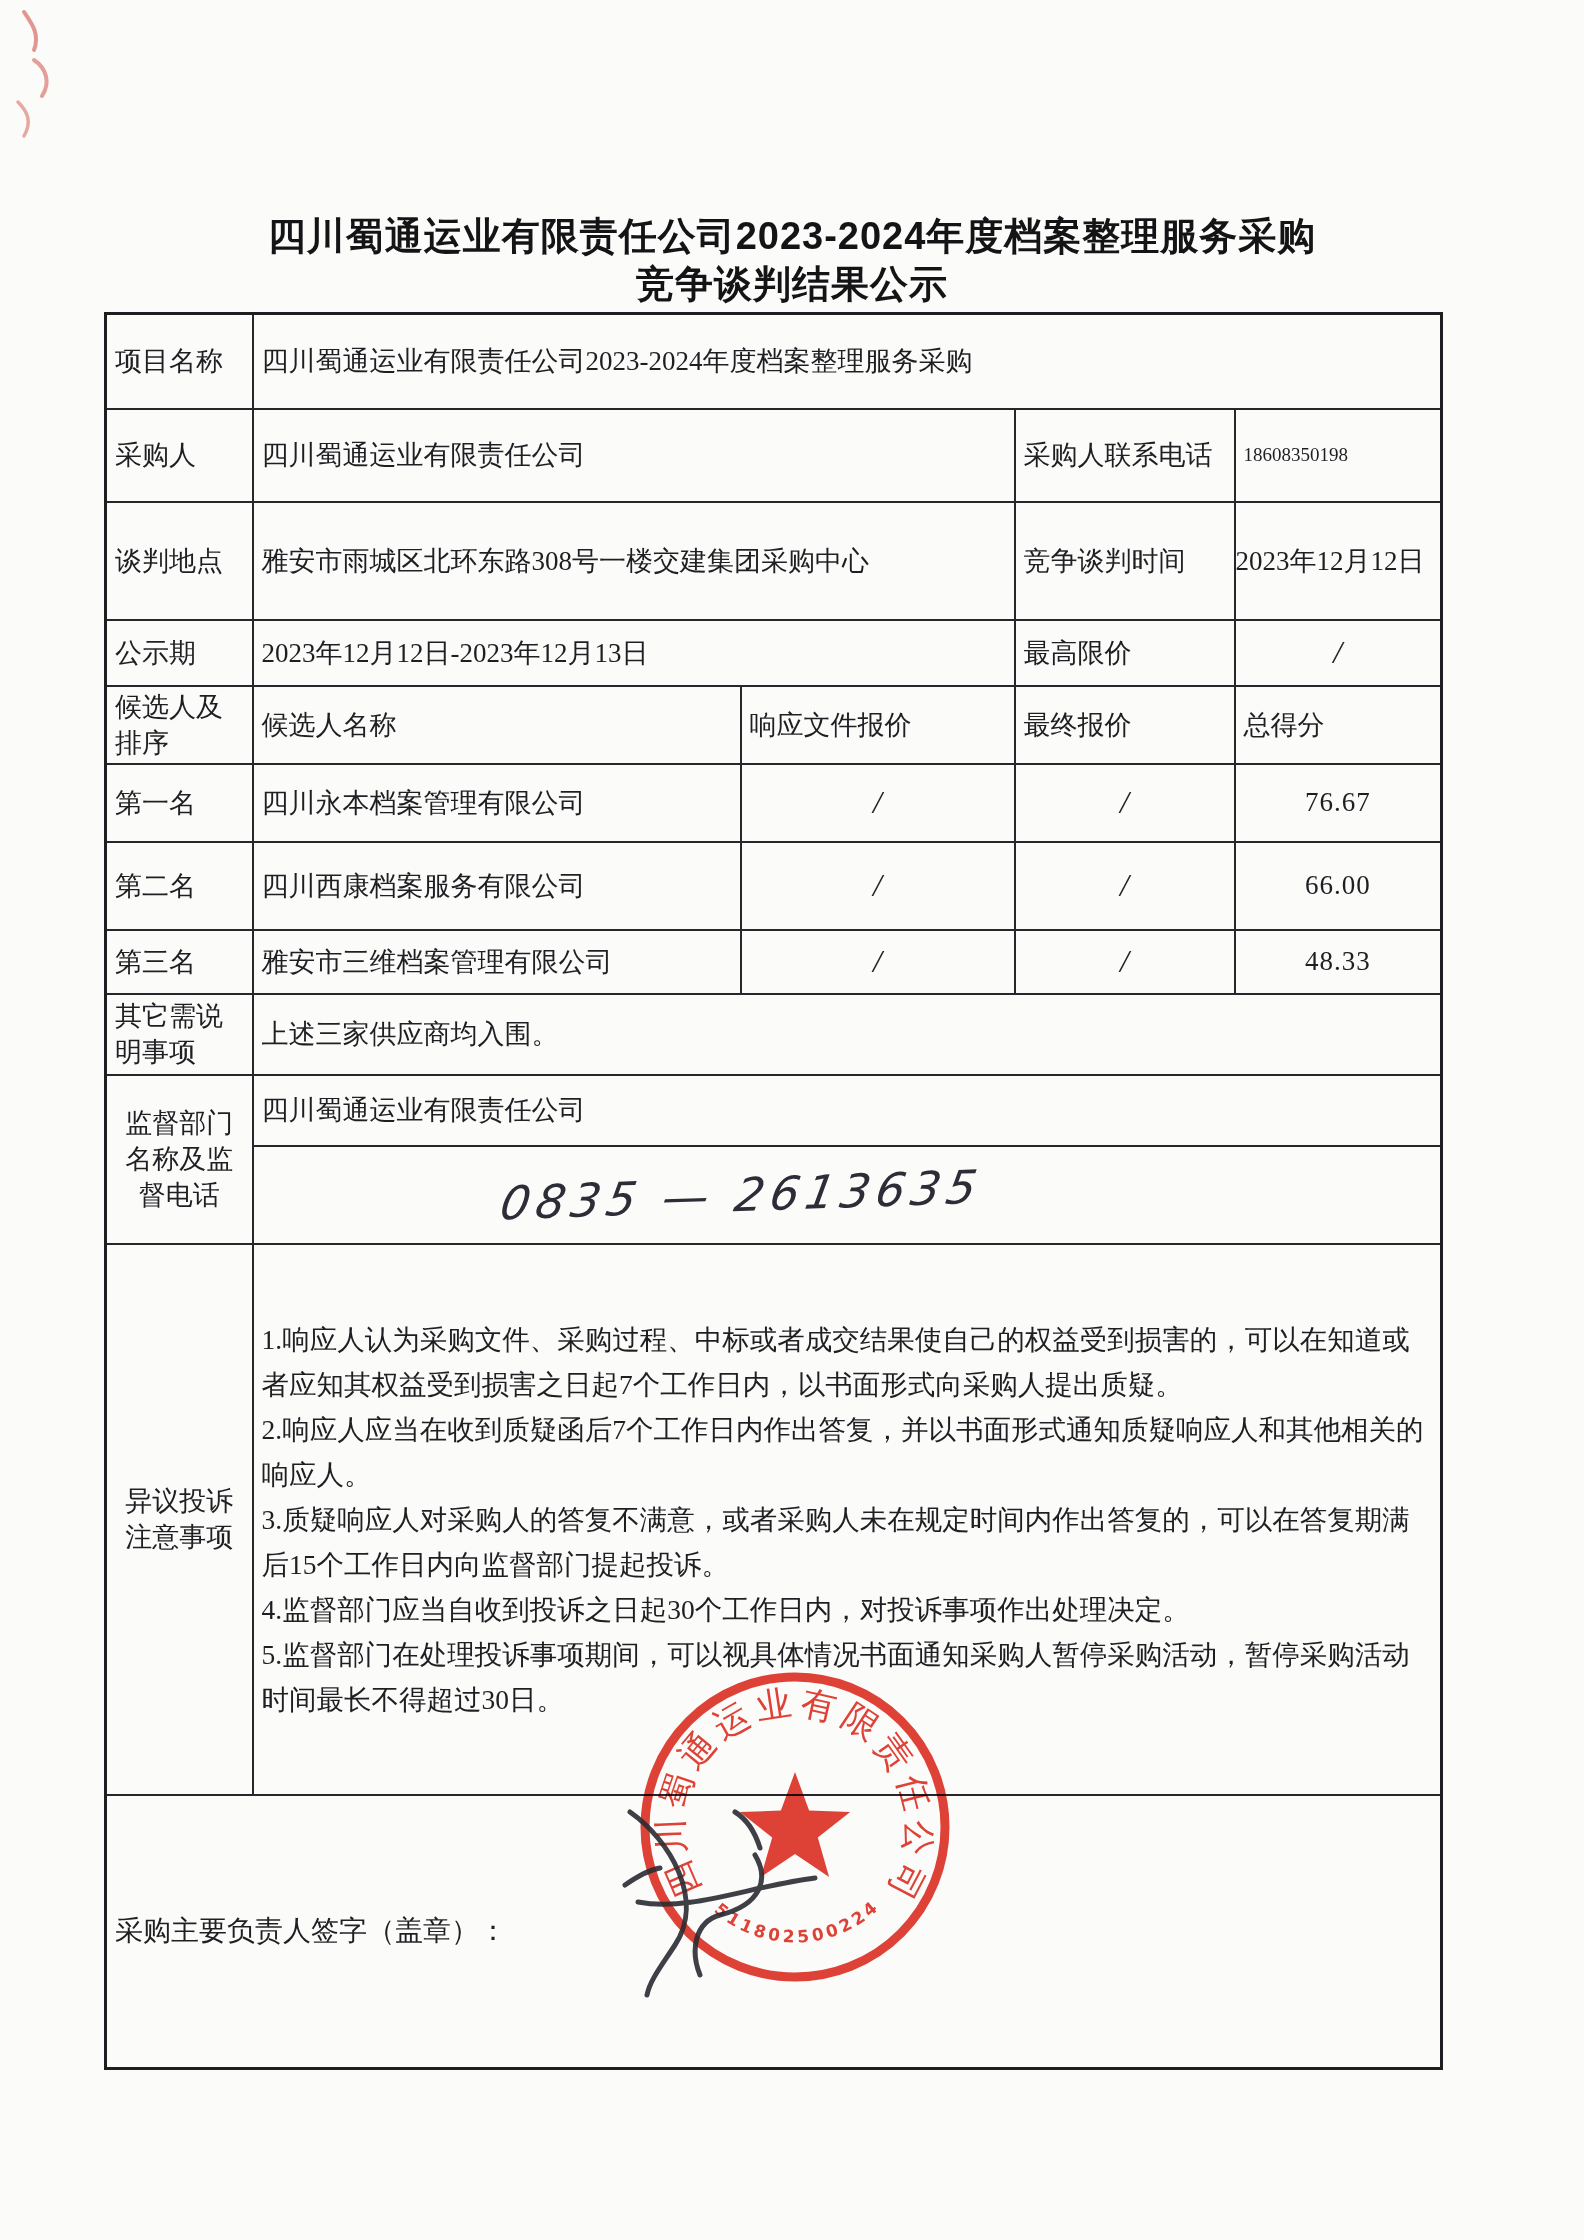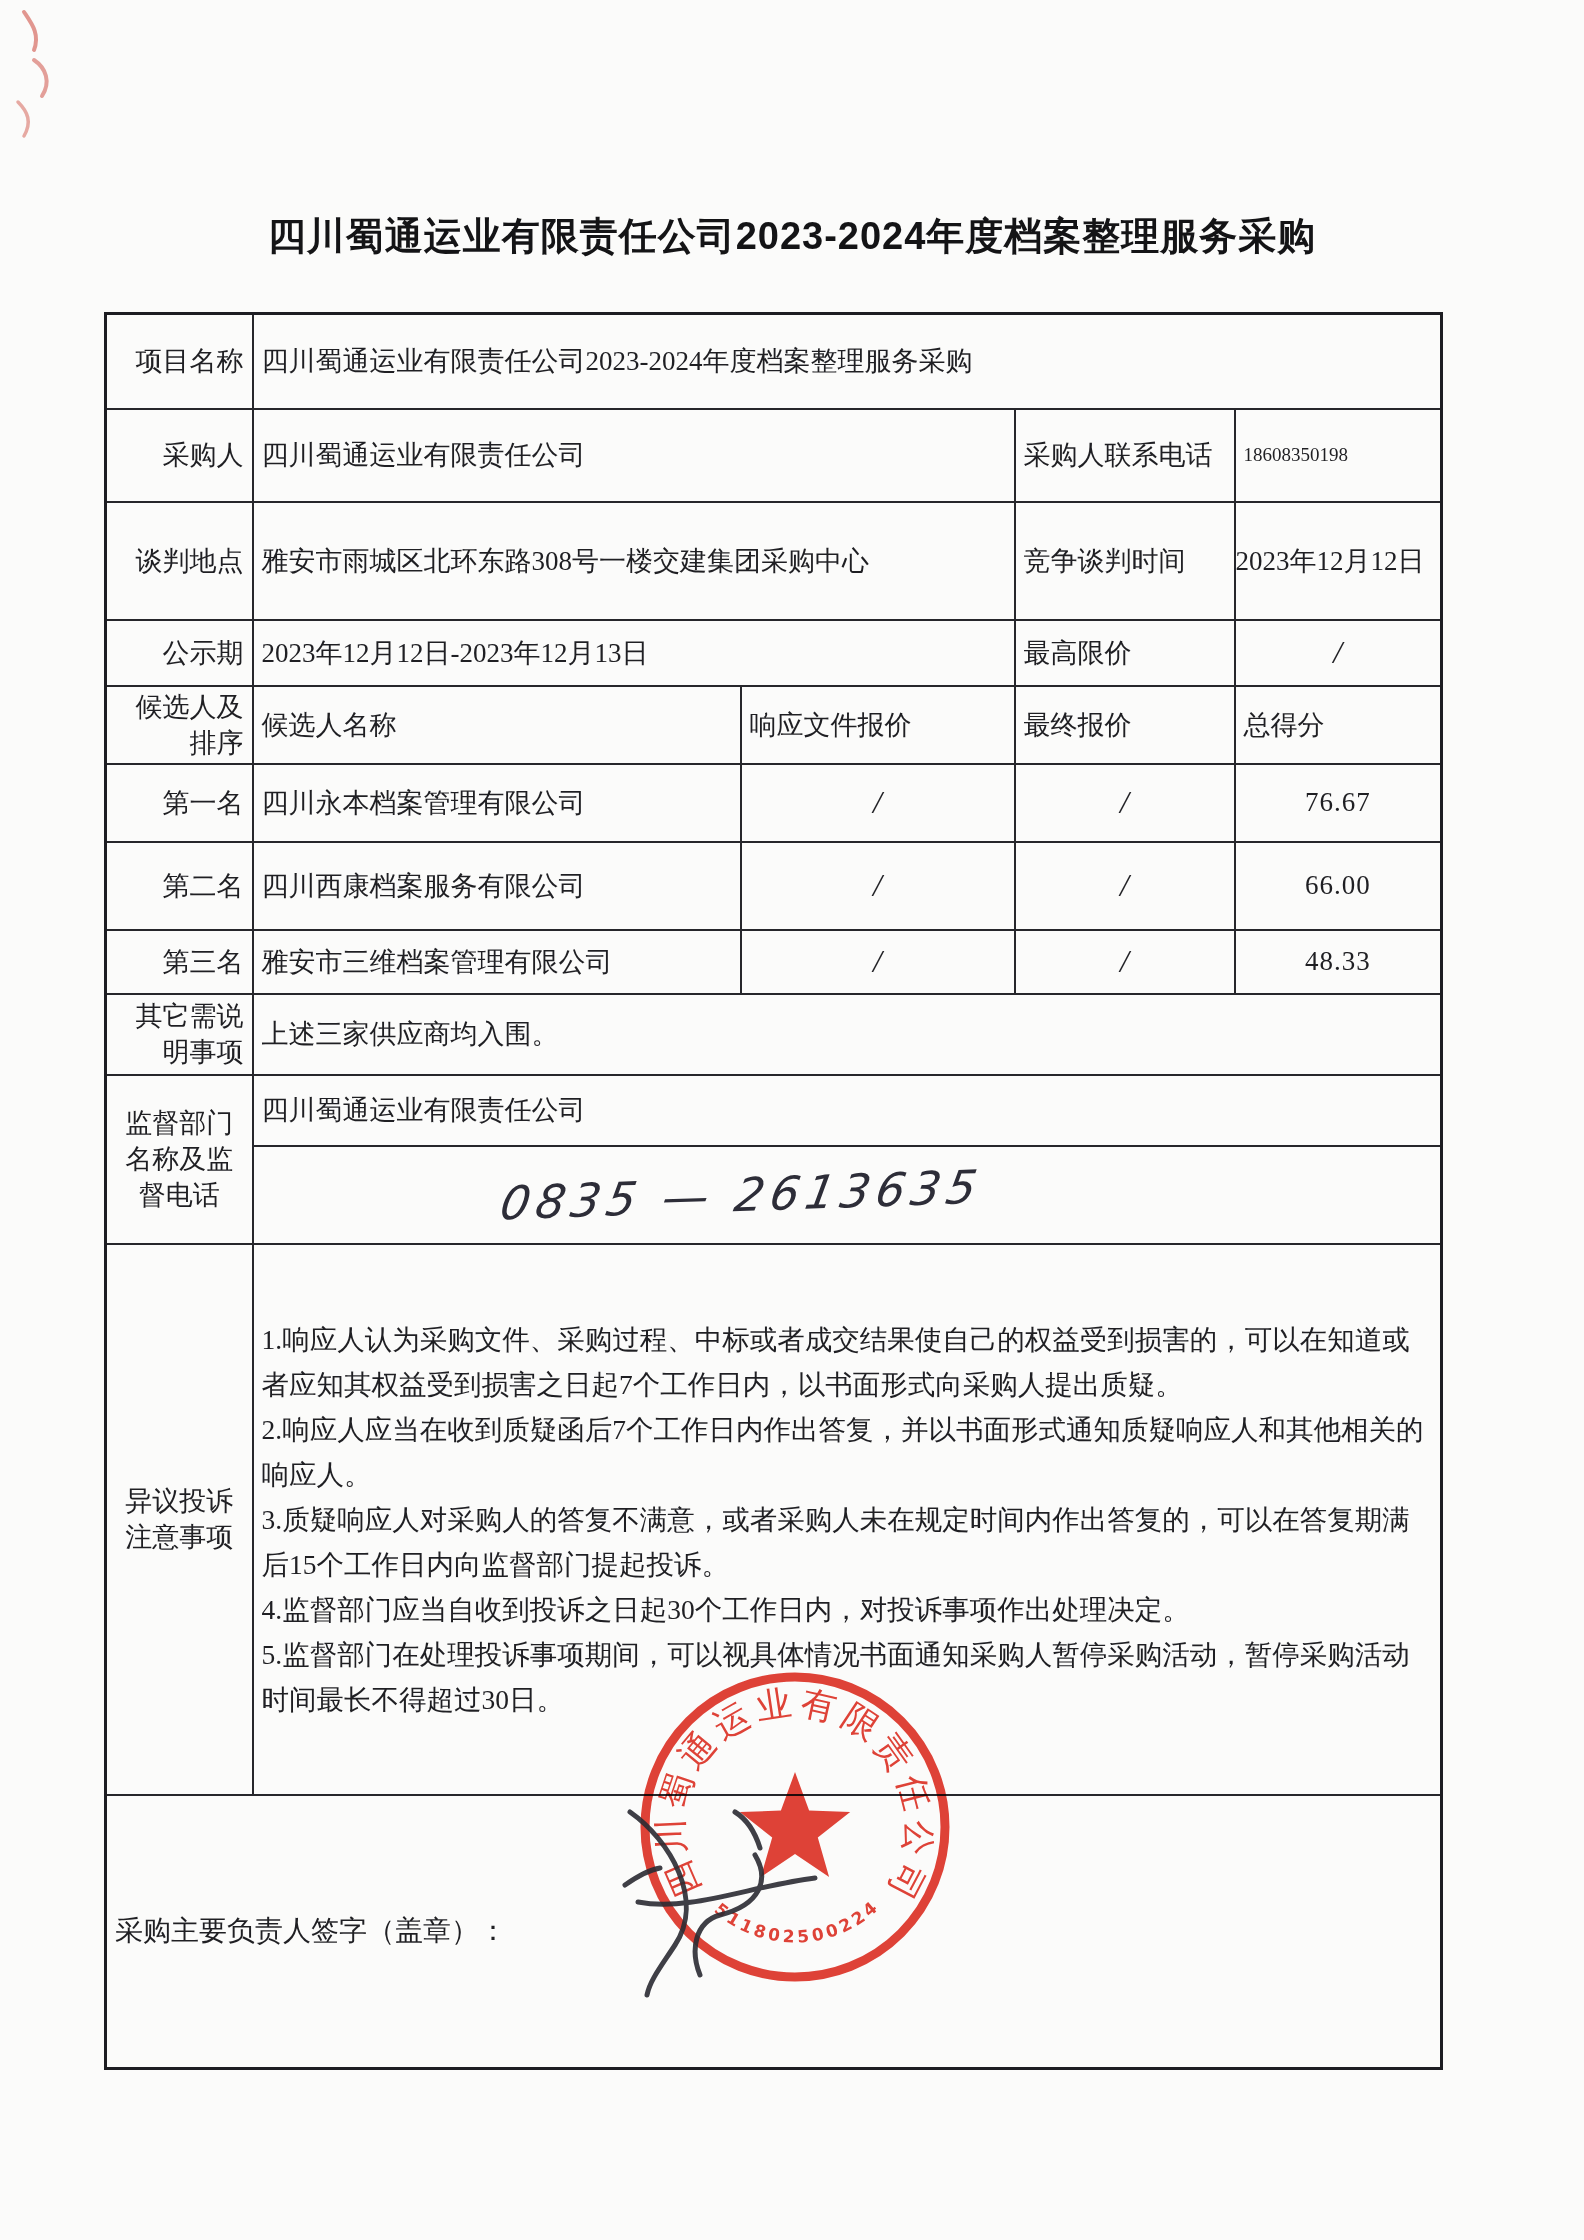--- a/index.html
+++ b/index.html
@@ -29,21 +29,21 @@
     border-collapse:collapse;table-layout:fixed;
     border:3px solid #1d1d22;
     font-size:27px;
   }
   table.doc td{
     border:2px solid #26262b;
     padding:2px 8px;
     vertical-align:middle;
     overflow:visible;
   }
-  td.lbl{text-align:right;padding-left:9px;}
+  td.lbl{text-align:left;padding-left:9px;}
   td.pre{white-space:pre-line;}
   td.c{padding-left:2px;padding-right:2px;}
   td.v{text-align:left;padding-left:11px;}
   td.slash{text-align:center;font-size:32px;font-style:italic;}
   td.score{text-align:center;font-size:27px;letter-spacing:1px;}
   td.center-lbl{text-align:center;}
   .bottom-heavy td{border-bottom-width:4px;}
 
   
   .objection p{margin:0;padding:0;line-height:45px;font-size:27.5px;text-align:left;}
@@ -74,20 +74,21 @@
 <div class="page">
 
   <svg class="corner-marks" width="70" height="140" viewBox="0 0 70 140">
     <path d="M20 8 C28 20, 36 30, 30 46" stroke="#cc4437" stroke-width="4" fill="none" stroke-linecap="round" opacity="0.55"></path>
     <path d="M30 56 C42 64, 47 78, 38 92" stroke="#cc4437" stroke-width="4" fill="none" stroke-linecap="round" opacity="0.5"></path>
     <path d="M14 98 C24 108, 28 118, 20 132" stroke="#cc4437" stroke-width="3.5" fill="none" stroke-linecap="round" opacity="0.45"></path>
   </svg>
 
   <div class="doc-title">
     <div>四川蜀通运业有限责任公司2023-2024年度档案整理服务采购</div>
+    <div>竞争谈判结果公示</div>
   </div>
 
   <table class="doc">
     <colgroup>
       <col style="width:147px">
         <col style="width:488px">
         <col style="width:274px">
       <col style="width:220px">
         <col style="width:207px">
     </colgroup>

